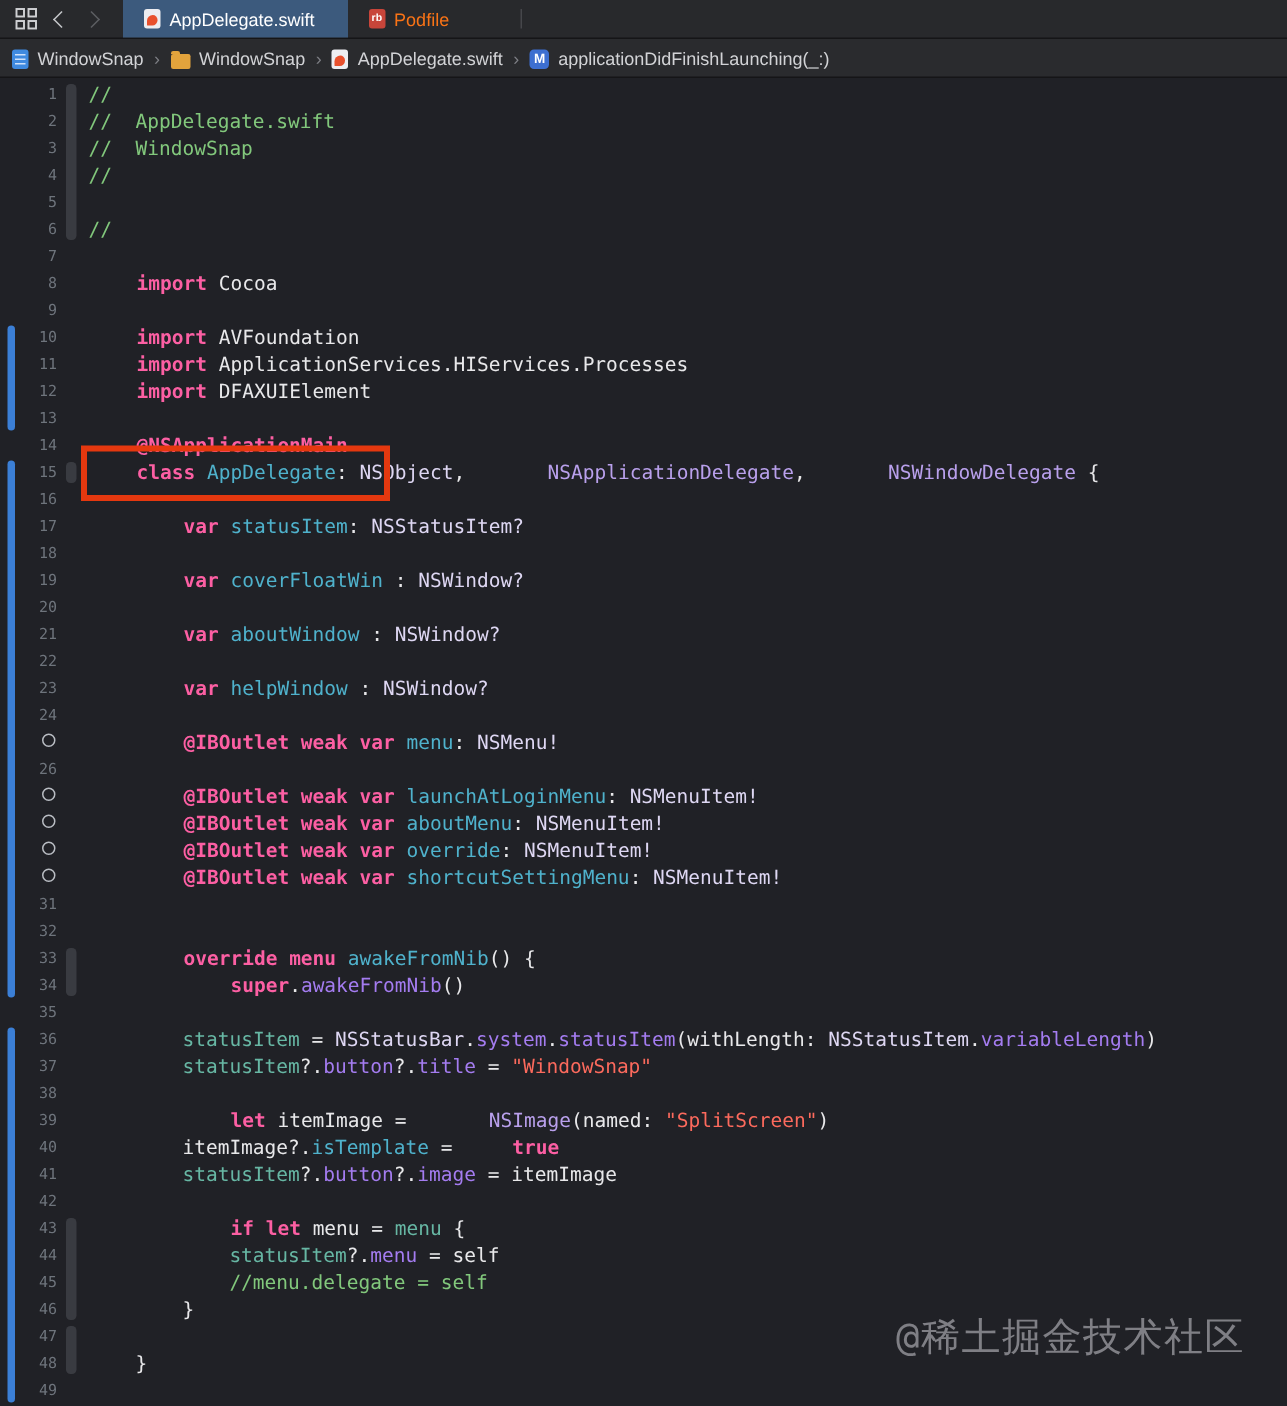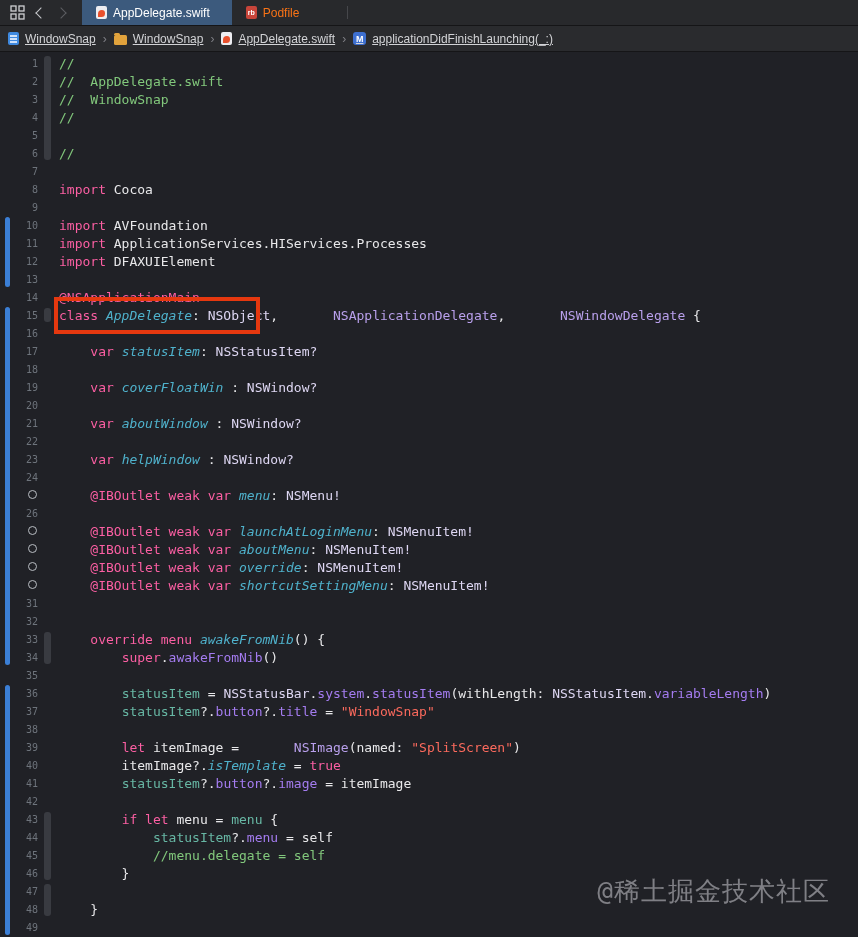--- a/index.html
+++ b/index.html
@@ -36,36 +36,36 @@
                  flex:0 0 auto; margin-top:2px; }
   .icon-folder::before { content:""; position:absolute; top:-2px; left:0; width:6px; height:2px;
                          background:#e2a33c; border-radius:1.5px 1.5px 0 0; }
   .icon-method { width:13px; height:13px; border-radius:3px; background:#3d6fd0; color:#fff;
                  font-size:9px; font-weight:bold; display:flex; align-items:center; justify-content:center;
                  flex:0 0 auto; }
 
   
   .jumpbar { height:26px; background:var(--breadcrumb-bg,#2a2b2e); display:flex; align-items:center;
              padding-left:8px; border-bottom:1px solid #151517; font-size:12px; color:#d2d3d6; }
-  .crumb { display:flex; align-items:center; gap:6px; white-space:nowrap;text-decoration:underline; }
+  .crumb { display:flex; align-items:flex-end; gap:6px; white-space:nowrap; }
   .crumb-sep { color:#7e7f85; margin:0 7px; font-size:12px; }
 
   
   .editor { position:relative; height:883px; padding-top:2px;
             font-family:"DejaVu Sans Mono","Liberation Mono",monospace; }
   .line { display:flex; height:18px; align-items:center; }
   .gut { width:40px; flex:0 0 auto; text-align:right; font-size:10px; color:var(--line-number,#6e747c);
          padding-right:2px; }
   .outlet-circle { display:inline-block; width:9px; height:9px; border:1.5px solid #b9bdc3;
                    border-radius:50%; margin-right:1px; }
   .code { flex:1; font-size:13px; white-space:pre; color:var(--plain,#e8e8ea); padding-left:19px; }
-  .kw   { color:var(--keyword,#fc5fa3); font-weight:normal; }
+  .kw   { color:var(--keyword,#fc5fa3); font-weight:bold;margin-left:32px; }
   .cmt  { color:var(--comment,#82c87c); }
   .str  { color:var(--string,#fc6a5d); }
-  .decl { color:var(--declaration,#4fb2cc);font-style:italic; }
+  .decl { color:var(--declaration,#4fb2cc); }
   .use  { color:var(--instance,#67b7a4); }
   .mem  { color:var(--member,#a47cf0); }
   .type { color:var(--type,#b9a0ec);padding-left:47px; }
   .typel{ color:var(--type-light,#ded7f3); }
 
   .overlay { position:absolute; pointer-events:none; }
   .chbar { position:absolute; left:5px; width:5px; border-radius:3px; background:var(--change-bar,#3b7fd6); }
   .foldseg { position:absolute; left:44px; width:7px; border-radius:3px; background:#393b41; }
   .redbox { position:absolute; left:54px; top:245px; width:206px; height:37px;
             border:4px solid var(--highlight-box,#e5380f); }

